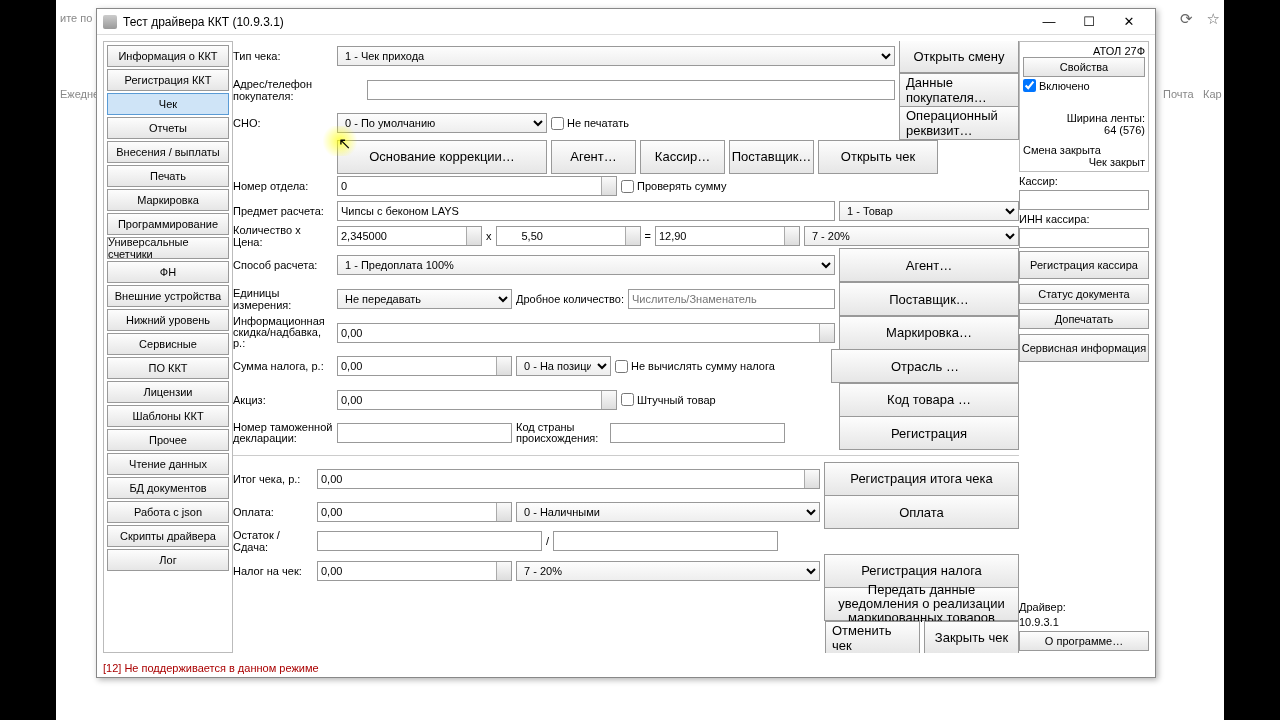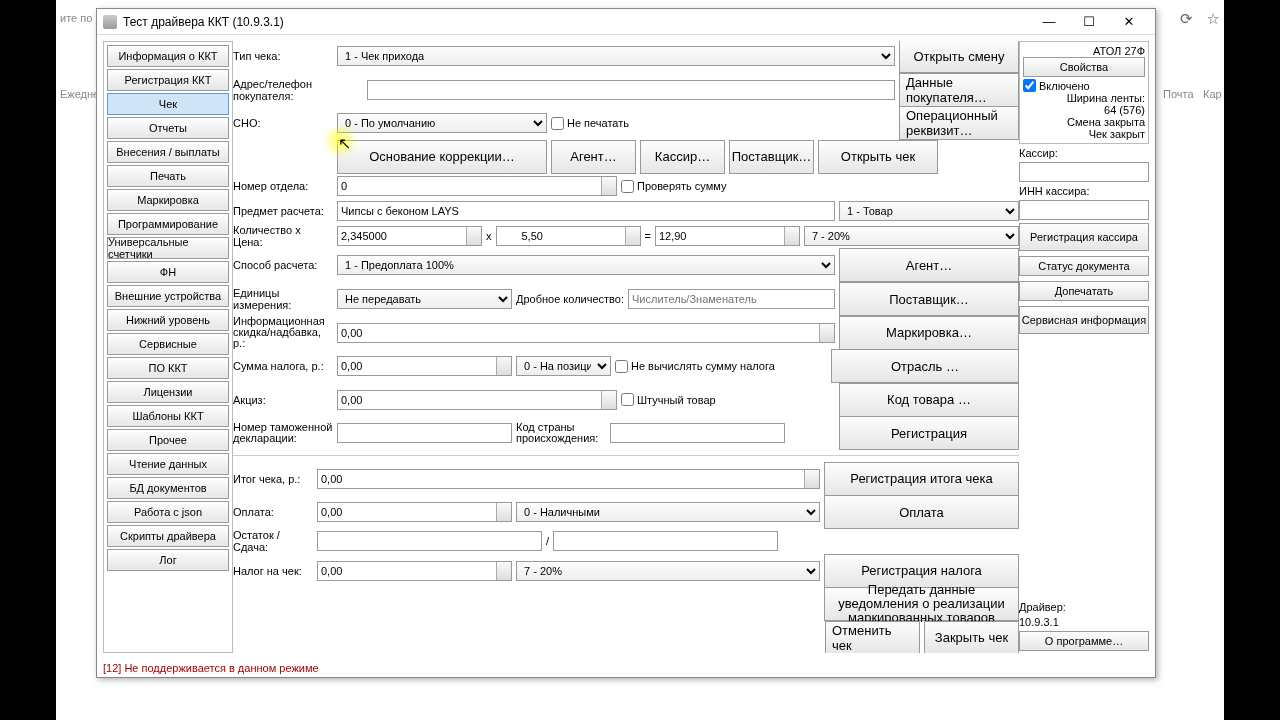--- a/index.html
+++ b/index.html
@@ -225,23 +225,23 @@
     </div>
 
     <div class="rightpanel">
       <div class="rp-top">
         <div class="rp-title">АТОЛ 27Ф</div>
         <div class="rbtn">Свойства</div>
         <label class="chk">
             <input type="checkbox" checked="" style="">
             <span>Включено</span>
           </label>
-        <div style="text-align:right;margin-top:0">Ширина ленты:</div>
+        <div style="text-align:right;margin-top:20px">Ширина ленты:</div>
         <div style="text-align:right">64 (576)</div>
-        <div style="text-align:right;margin-top:0">Смена закрыта</div>
+        <div style="text-align:left;margin-top:8px">Смена закрыта</div>
         <div style="text-align:right">Чек закрыт</div>
       </div>
       <div>Кассир:</div>
       <input type="text" style="">
       <div>ИНН кассира:</div>
       <input type="text" style="">
       <div class="rbtn tall" style="line-height:1.1">Регистрация кассира</div>
       <div class="rbtn">Статус документа</div>
       <div class="rbtn">Допечатать</div>
       <div class="rbtn tall" style="line-height:1.1">Сервисная информация</div>

